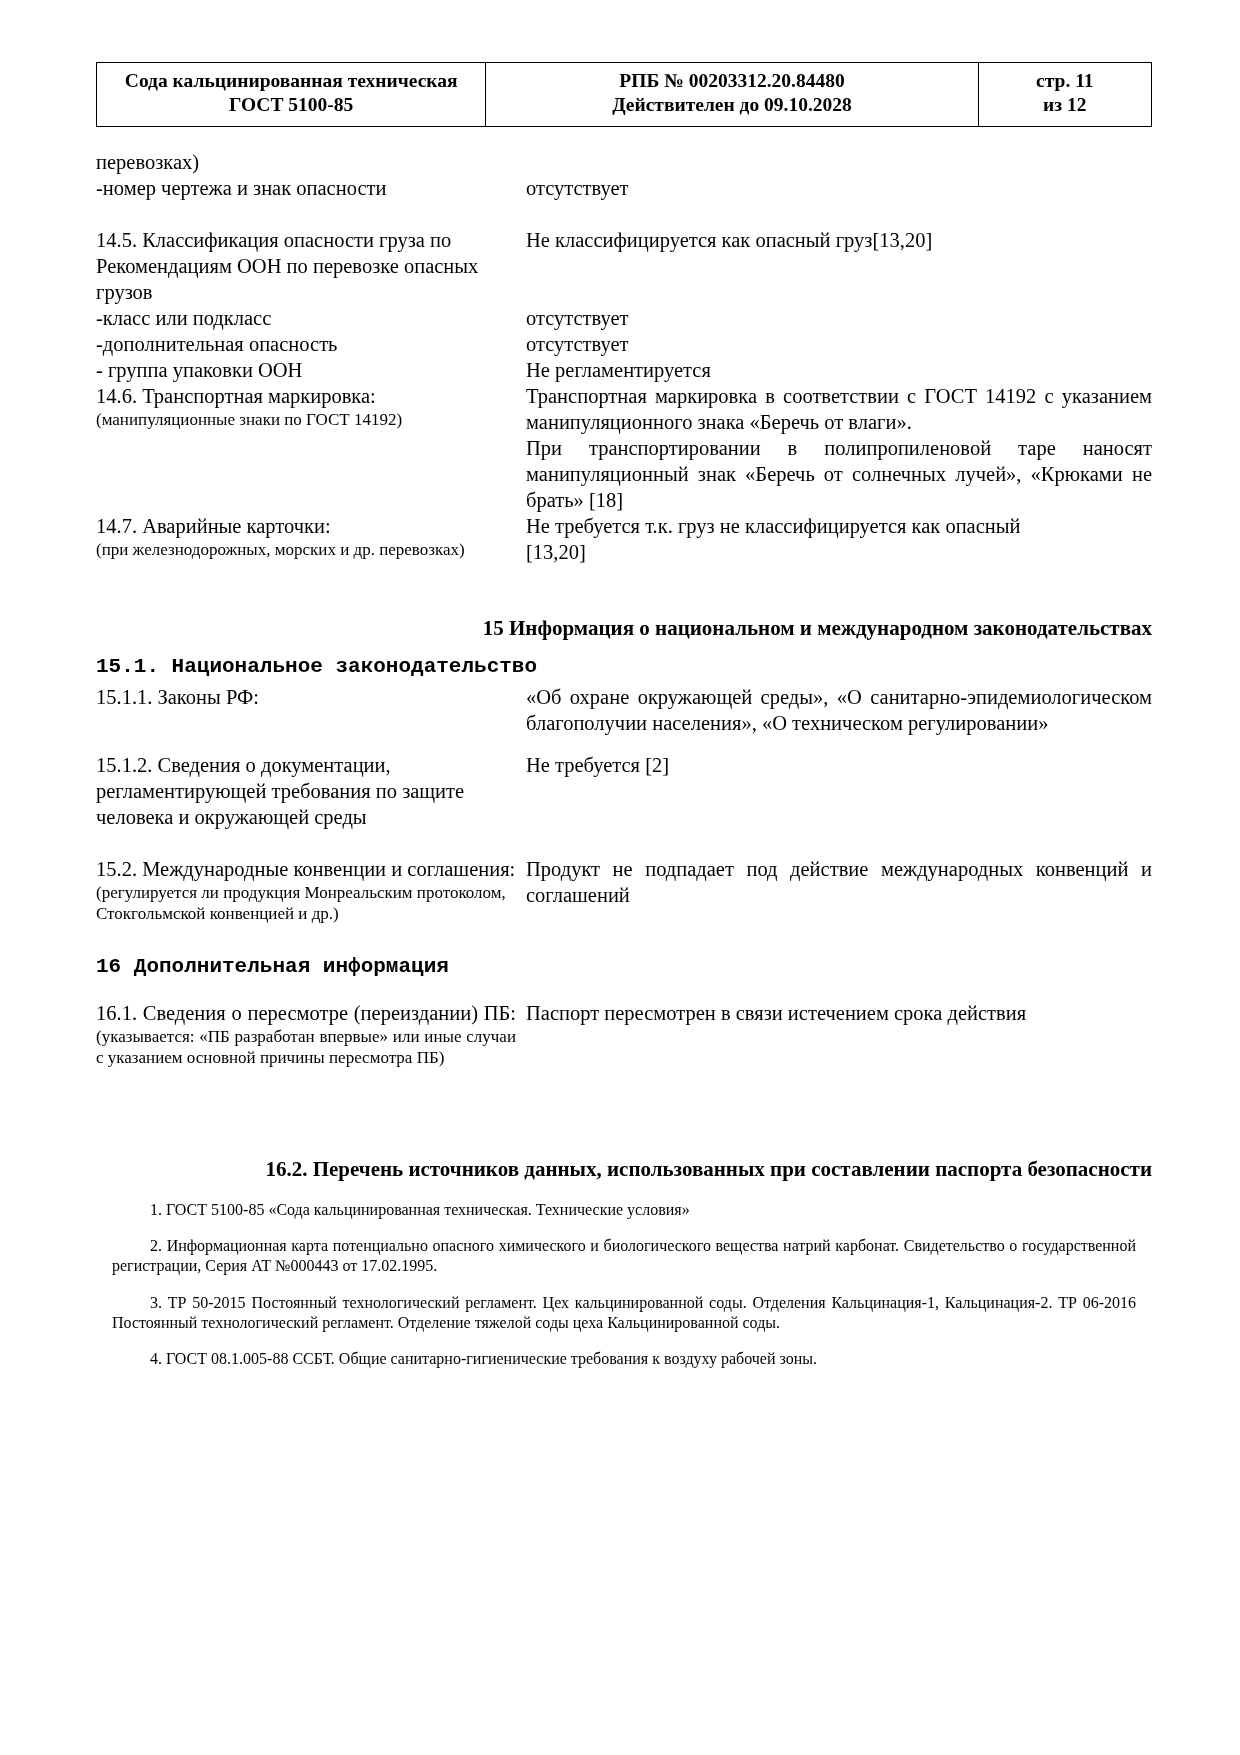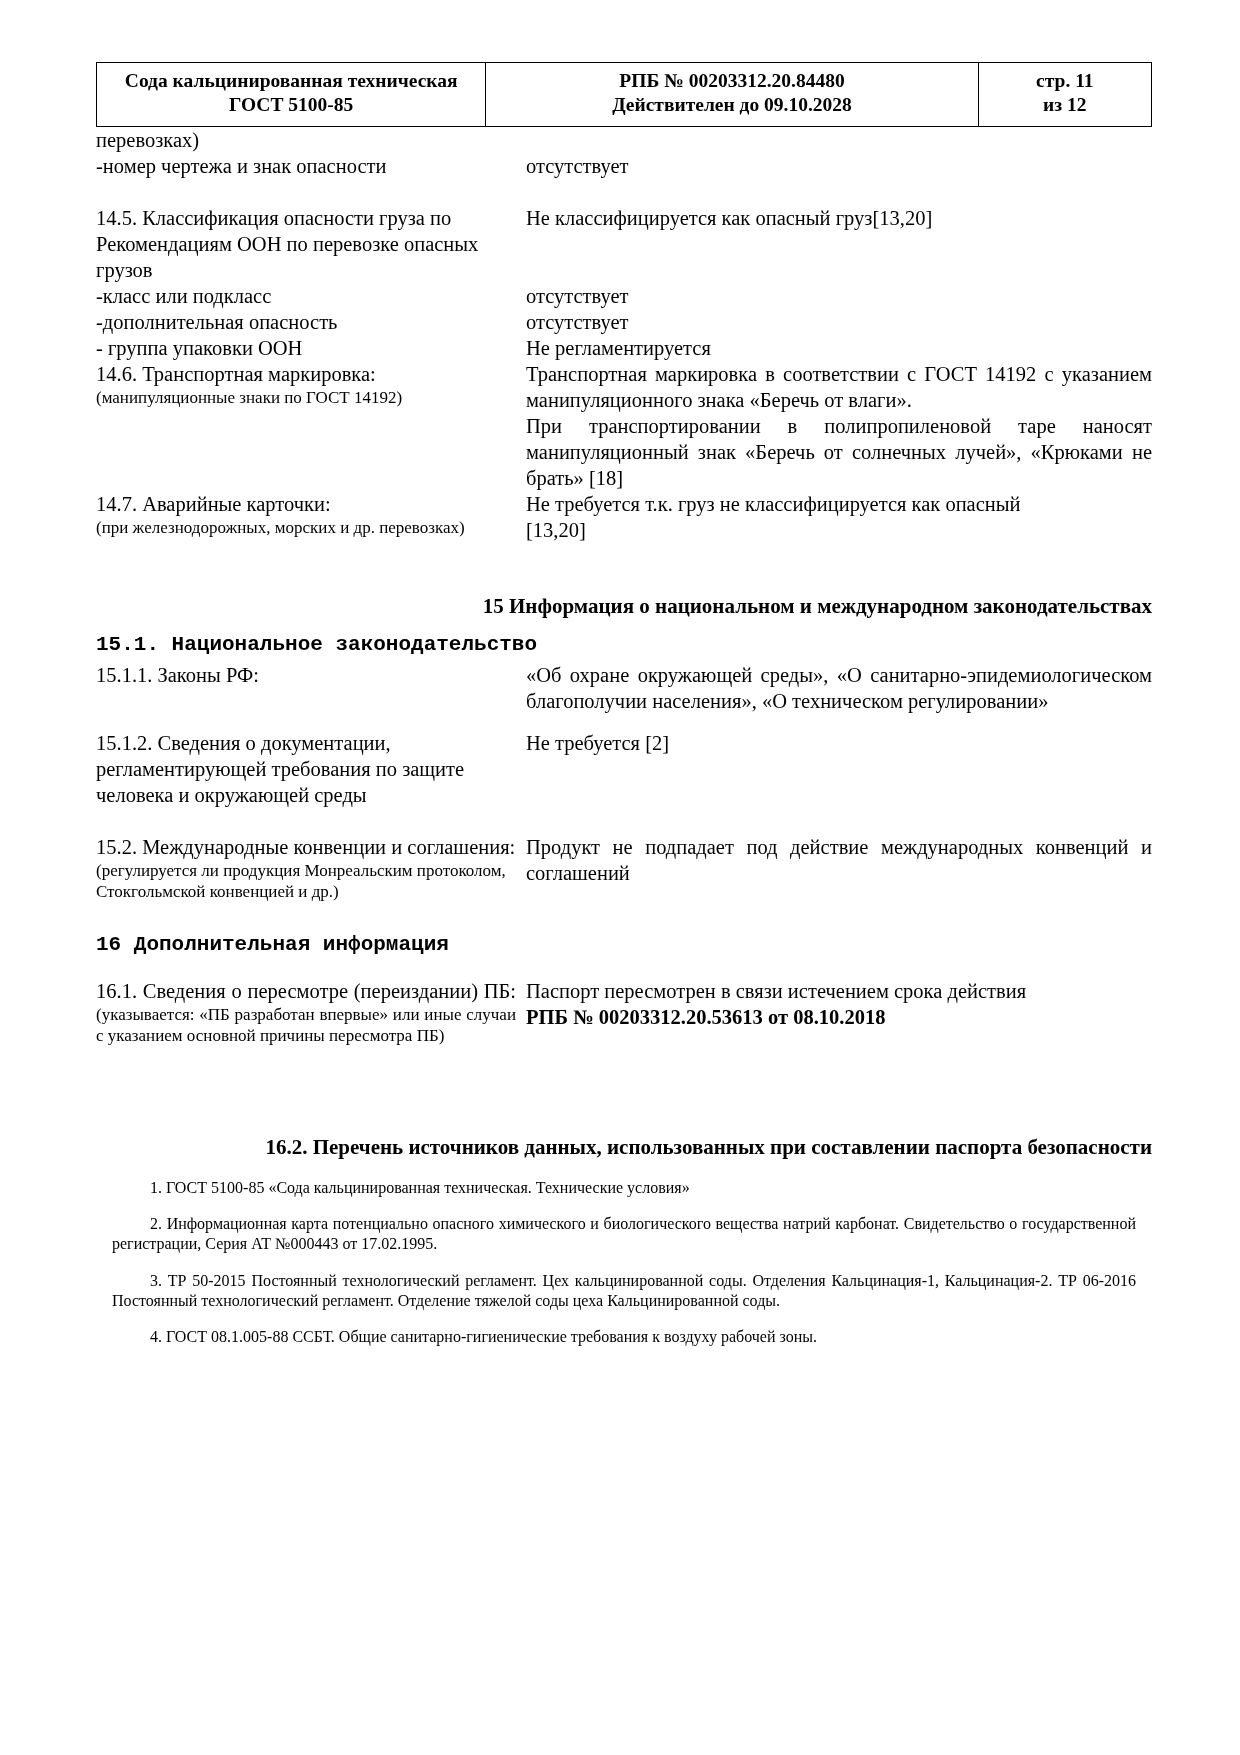--- a/index.html
+++ b/index.html
@@ -20,20 +20,21 @@
     min-height: 1755px;
     box-sizing: border-box;
     padding: 62px 88px 40px 96px;
   }
 
   
   table.header {
     width: 100%;
     border-collapse: collapse;
     table-layout: fixed;
+    margin-bottom: 22px;
   }
   table.header td {
     border: 1.6px solid #000;
     text-align: center;
     font-weight: bold;
     font-size: 19.5px;
     line-height: 1.25;
     padding: 6px 4px 8px 4px;
     vertical-align: middle;
   }
@@ -203,21 +204,20 @@
 
   <div class="gap-s"></div>
 
   <div class="row">
     <div class="col-l">
       <div class="t just">16.1. Сведения о пересмотре (переиздании) ПБ:</div>
       <div class="small just-n">(указывается: «ПБ разработан впервые» или иные случаи с  указанием основной причины пересмотра ПБ)</div>
     </div>
     <div class="col-r">
       <div class="t just-n">Паспорт пересмотрен в связи истечением срока действия</div>
-      <div class="t bold">РПБ № 00203312.20.53613  от 08.10.2018</div>
     </div>
   </div>
 
   <div class="gap-xl"></div>
 
   <div class="sec-title">16.2. Перечень источников данных, использованных при составлении паспорта безопасности</div>
 
   <p class="para">1. ГОСТ 5100-85 «Сода кальцинированная техническая. Технические условия»</p>
   <p class="para">2. Информационная карта потенциально опасного химического и биологического вещества натрий карбонат. Свидетельство о государственной регистрации, Серия АТ №000443 от 17.02.1995.</p>
   <p class="para">3. ТР 50-2015 Постоянный технологический регламент. Цех кальцинированной соды. Отделения Кальцинация-1, Кальцинация-2. ТР 06-2016  Постоянный технологический регламент. Отделение тяжелой соды цеха Кальцинированной соды.</p>

